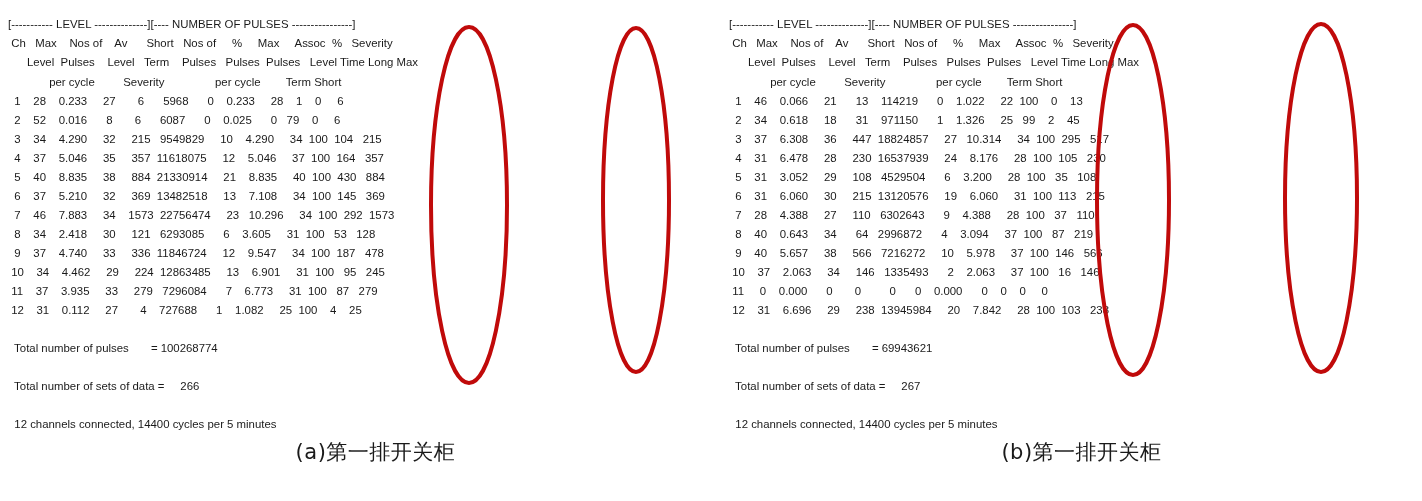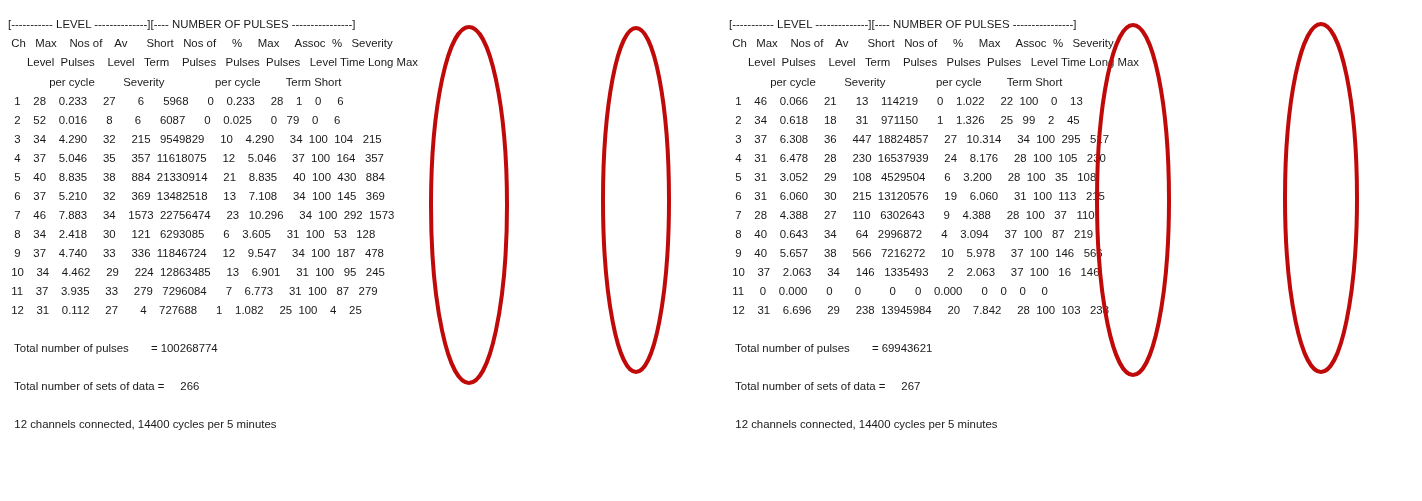--- a/index.html
+++ b/index.html
@@ -82,20 +82,21 @@
 
   Total number of pulses       = 100268774
 
   Total number of sets of data =     266
 
   12 channels connected, 14400 cycles per 5 minutes</pre>
   <svg class="overlay" viewBox="0 0 711 430" id="ovl-a">
       <ellipse cx="469" cy="205" rx="38" ry="178" fill="none" stroke="#c00a0a" stroke-width="4"></ellipse>
       <ellipse cx="636" cy="200" rx="33" ry="172" fill="none" stroke="#c00a0a" stroke-width="4"></ellipse>
     </svg>
+  <div class="caption">(a)第一排开关柜</div>
 </div>
 
 <div class="panel panel-b">
   <pre class="report" id="rep-b">[----------- LEVEL --------------][---- NUMBER OF PULSES ----------------]
  Ch   Max    Nos of    Av      Short   Nos of     %     Max     Assoc  %   Severity
       Level  Pulses    Level   Term    Pulses   Pulses  Pulses   Level Time Long Max
              per cycle         Severity                per cycle        Term Short
   1    46    0.066     21      13    114219      0    1.022     22  100    0    13
   2    34    0.618     18      31    971150      1    1.326     25   99    2    45
   3    37    6.308     36     447  18824857     27   10.314     34  100  295   517
@@ -111,13 +112,14 @@
 
   Total number of pulses       = 69943621
 
   Total number of sets of data =     267
 
   12 channels connected, 14400 cycles per 5 minutes</pre>
   <svg class="overlay" viewBox="0 0 711 430" id="ovl-b">
       <ellipse cx="422" cy="200" rx="36" ry="175" fill="none" stroke="#c00a0a" stroke-width="4"></ellipse>
       <ellipse cx="610" cy="198" rx="36" ry="174" fill="none" stroke="#c00a0a" stroke-width="4"></ellipse>
     </svg>
+  <div class="caption">(b)第一排开关柜</div>
 </div>
 
 </body></html>

